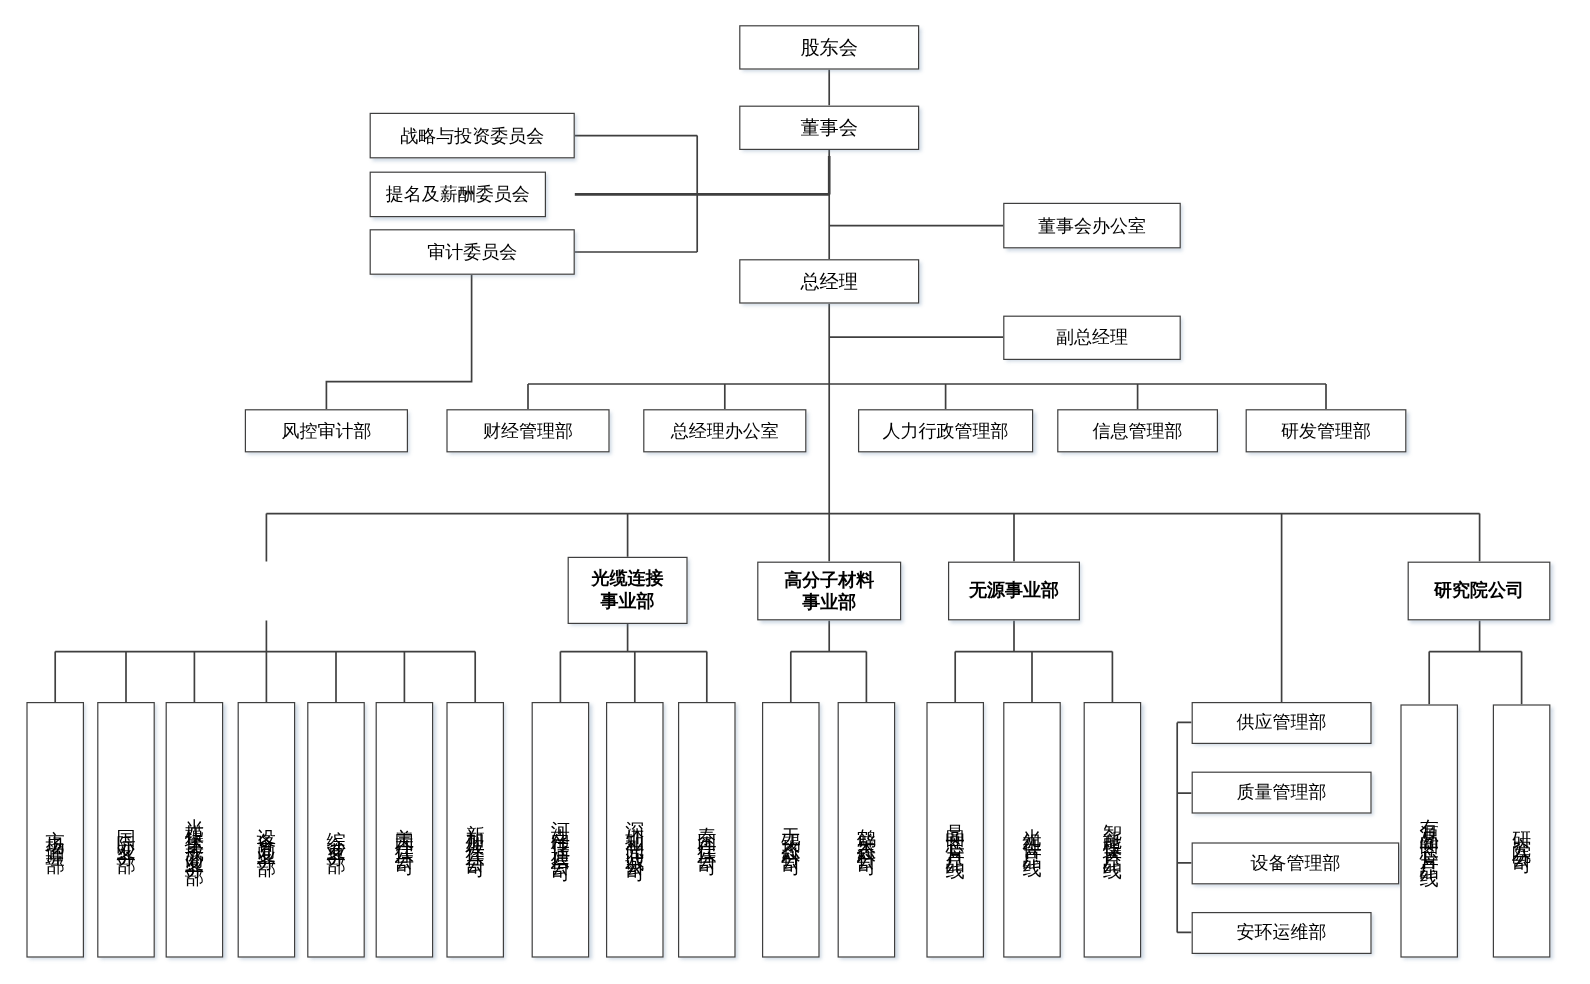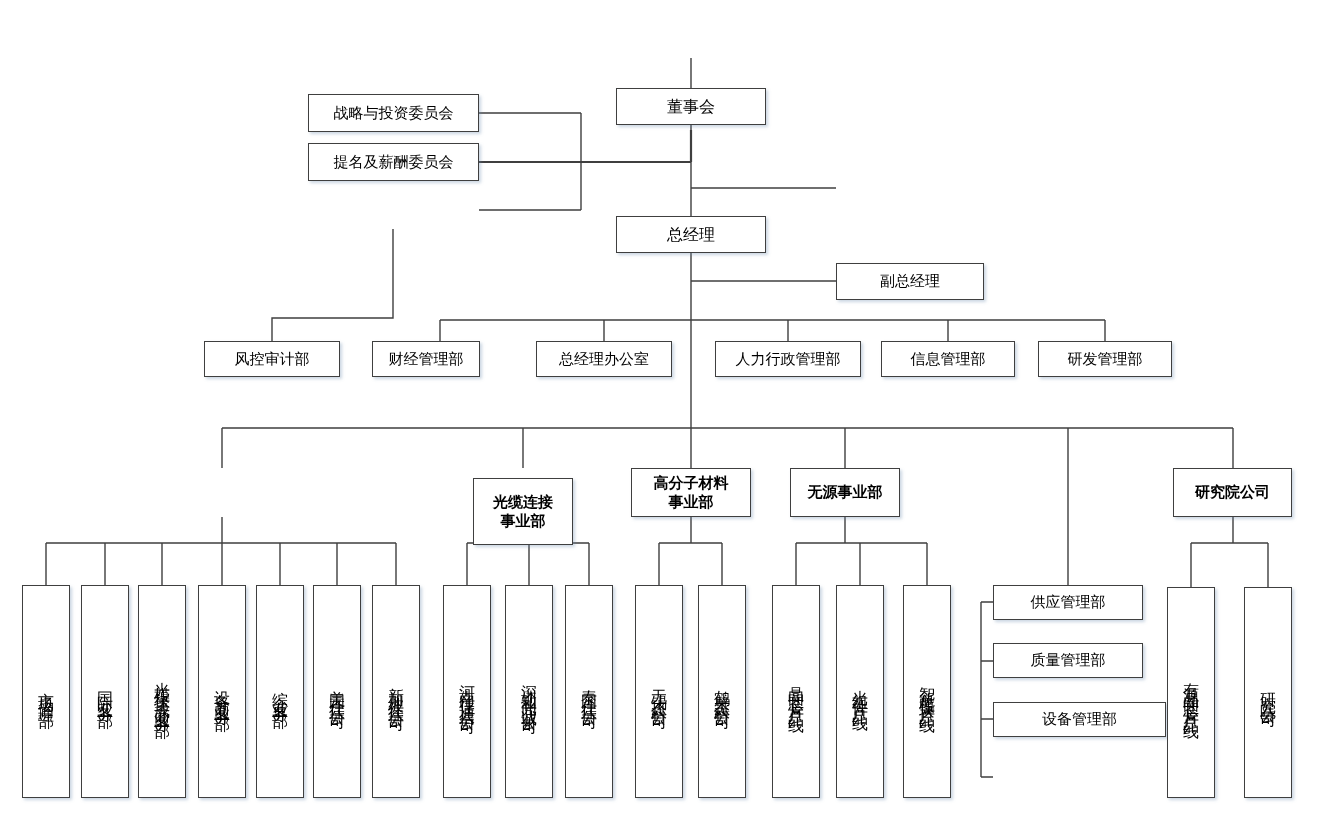--- a/index.html
+++ b/index.html
@@ -29,56 +29,65 @@
     <path d="M393 229 V318 H272 V341"></path>
     <path d="M222 428 H1233 M222 428 V468 M523 428 V468 M691 428 V468 M845 428 V468 M1068 428 V585 M1233 428 V468"></path>
     <path d="M222 517 V543 M46 543 H396 M46 543 V585 M105 543 V585 M162 543 V585 M222 543 V585 M280 543 V585 M337 543 V585 M396 543 V585"></path>
     <path d="M523 517 V543 M467 543 H589 M467 543 V585 M529 543 V585 M589 543 V585"></path>
     <path d="M691 517 V543 M659 543 H722 M659 543 V585 M722 543 V585"></path>
     <path d="M845 517 V543 M796 543 H927 M796 543 V585 M860 543 V585 M927 543 V585"></path>
     <path d="M1233 517 V543 M1191 543 H1268 M1191 543 V587 M1268 543 V587"></path>
     <path d="M981 602 V777 M981 602 H993 M981 661 H993 M981 719 H993 M981 777 H993"></path>
   </svg>
 
+  <div class="n top" style="left:616px;top:21px;width:150px;height:37px">
+      <span class="lbl">股东会</span>
+    </div>
   <div class="n top" style="left:616px;top:88px;width:150px;height:37px">
       <span class="lbl">董事会</span>
     </div>
   <div class="n" style="left:308px;top:94px;width:171px;height:38px">
       <span class="lbl">战略与投资委员会</span>
     </div>
-  <div class="n" style="left:308px;top:143px;width:171px;height:38px">
+  <div class="n" style="left:308px;top:143px;width:147px;height:38px">
       <span class="lbl">提名及薪酬委员会</span>
+    </div>
+  <div class="n" style="left:308px;top:191px;width:171px;height:38px">
+      <span class="lbl">审计委员会</span>
+    </div>
+  <div class="n" style="left:836px;top:169px;width:148px;height:38px">
+      <span class="lbl">董事会办公室</span>
     </div>
   <div class="n top" style="left:616px;top:216px;width:150px;height:37px">
       <span class="lbl">总经理</span>
     </div>
   <div class="n" style="left:836px;top:263px;width:148px;height:37px">
       <span class="lbl">副总经理</span>
     </div>
 
   <div class="n" style="left:204px;top:341px;width:136px;height:36px">
       <span class="lbl">风控审计部</span>
     </div>
-  <div class="n" style="left:372px;top:341px;width:108px;height:36px">
+  <div class="n" style="left:372px;top:341px;width:136px;height:36px">
       <span class="lbl">财经管理部</span>
     </div>
   <div class="n" style="left:536px;top:341px;width:136px;height:36px">
       <span class="lbl">总经理办公室</span>
     </div>
   <div class="n" style="left:715px;top:341px;width:146px;height:36px">
       <span class="lbl">人力行政管理部</span>
     </div>
   <div class="n" style="left:881px;top:341px;width:134px;height:36px">
       <span class="lbl">信息管理部</span>
     </div>
   <div class="n" style="left:1038px;top:341px;width:134px;height:36px">
       <span class="lbl">研发管理部</span>
     </div>
 
-  <div class="n bd" style="left:473px;top:478px;width:100px;height:67px">
+  <div class="n bd" style="left:473px;top:464px;width:100px;height:56px">
       <span class="lbl">光缆连接
 事业部</span>
     </div>
   <div class="n bd" style="left:631px;top:468px;width:120px;height:49px">
       <span class="lbl">高分子材料
 事业部</span>
     </div>
   <div class="n bd" style="left:790px;top:468px;width:110px;height:49px">
       <span class="lbl">无源事业部</span>
     </div>
@@ -137,20 +146,23 @@
 
   <div class="n" style="left:993px;top:585px;width:150px;height:35px">
       <span class="lbl">供应管理部</span>
     </div>
   <div class="n" style="left:993px;top:643px;width:150px;height:35px">
       <span class="lbl">质量管理部</span>
     </div>
   <div class="n" style="left:993px;top:702px;width:173px;height:35px">
       <span class="lbl">设备管理部</span>
     </div>
+  <div class="n" style="left:993px;top:760px;width:150px;height:35px">
+      <span class="lbl">安环运维部</span>
+    </div>
 
   <div class="n vt" style="left:1167px;top:587px;width:48px;height:211px">
       <span class="lbl">有源晶圆芯片产品线</span>
     </div>
   <div class="n vt" style="left:1244px;top:587px;width:48px;height:211px">
       <span class="lbl">研究院公司</span>
     </div>
 
 </div>
 

